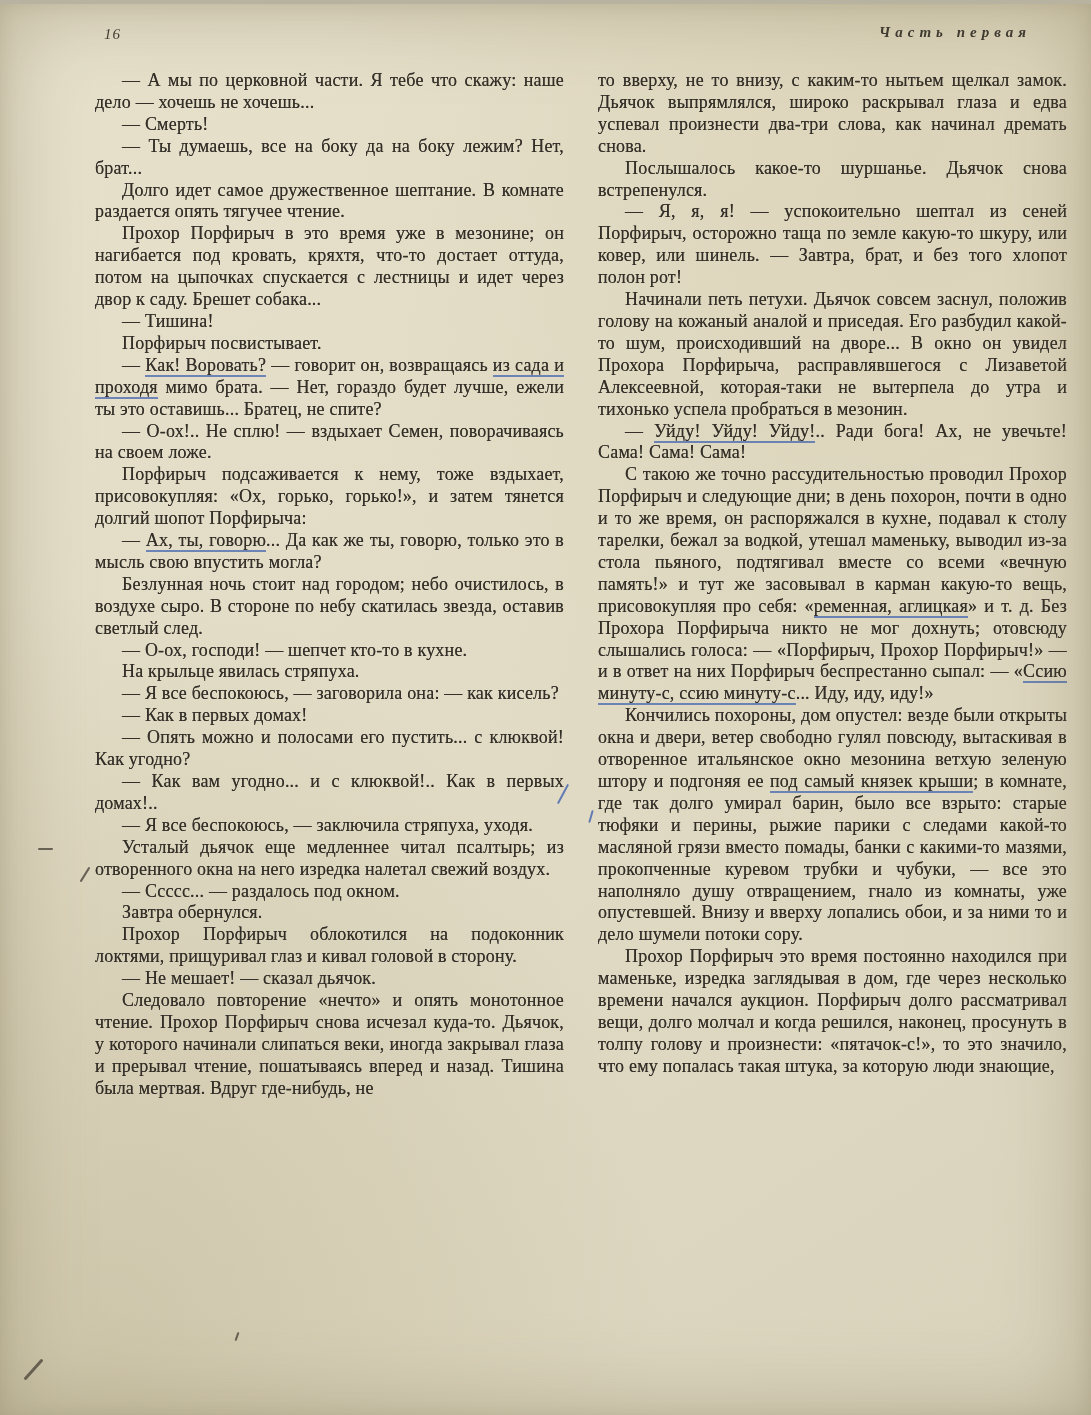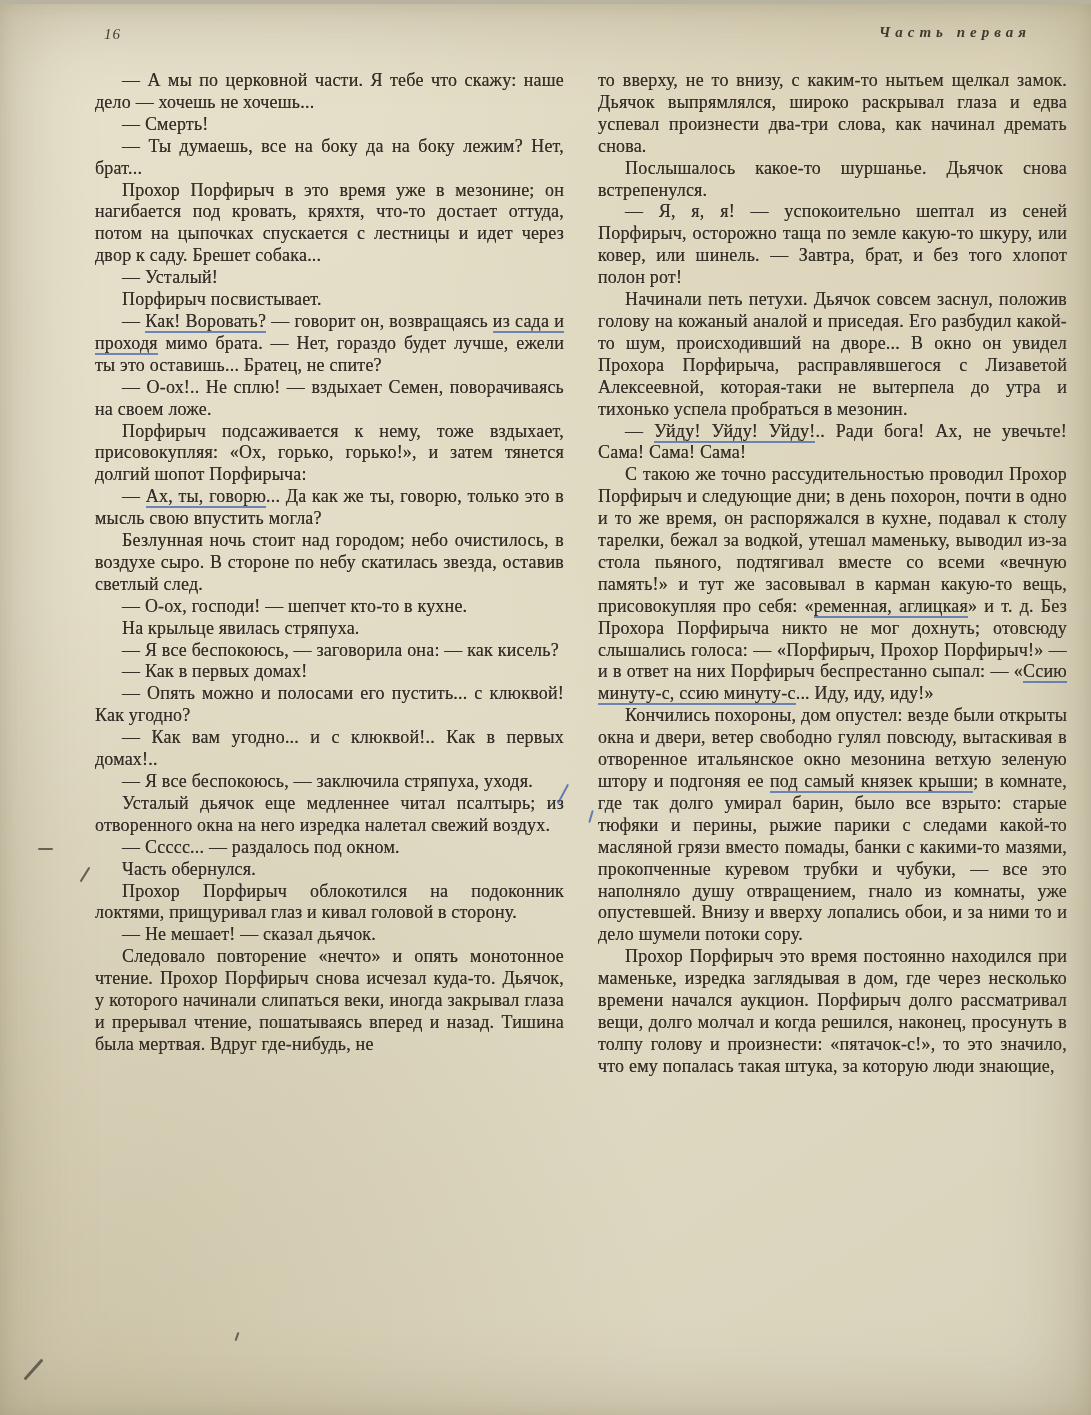--- a/index.html
+++ b/index.html
@@ -113,38 +113,39 @@
   <div class="header-row">
     <span class="page-number">16</span>
     <span class="running-header">Часть первая</span>
   </div>
 
   <div class="columns">
     <div class="column">
         <p>— А мы по церковной части. Я тебе что скажу: наше дело — хочешь не хочешь...</p>
         <p>— Смерть!</p>
         <p>— Ты думаешь, все на боку да на боку лежим? Нет, брат...</p>
+        <p>Долго идет самое дружественное шептание. В комнате раздается опять тягучее чтение.</p>
         <p>Прохор Порфирыч в это время уже в мезонине; он нагибается под кровать, кряхтя, что-то достает оттуда, потом на цыпочках спускается с лестницы и идет через двор к саду. Брешет собака...</p>
-        <p>— Усталый!</p>
+        <p>— Тишина!</p>
         <p>Порфирыч посвистывает.</p>
         <p>— <span class="pen-underline">Как! Воровать?</span> — говорит он, возвращаясь <span class="pen-underline">из сада и проходя</span> мимо брата. — Нет, гораздо будет лучше, ежели ты это оставишь... Братец, не спите?</p>
         <p>— О-ох!.. Не сплю! — вздыхает Семен, поворачиваясь на своем ложе.</p>
         <p>Порфирыч подсаживается к нему, тоже вздыхает, присовокупляя: «Ох, горько, горько!», и затем тянется долгий шопот Порфирыча:</p>
         <p>— <span class="pen-underline">Ах, ты, говорю</span>... Да как же ты, говорю, только это в мысль свою впустить могла?</p>
         <p>Безлунная ночь стоит над городом; небо очистилось, в воздухе сыро. В стороне по небу скатилась звезда, оставив светлый след.</p>
         <p>— О-ох, господи! — шепчет кто-то в кухне.</p>
         <p>На крыльце явилась стряпуха.</p>
         <p>— Я все беспокоюсь, — заговорила она: — как кисель?</p>
         <p>— Как в первых домах!</p>
         <p>— Опять можно и полосами его пустить... с клюквой! Как угодно?</p>
         <p>— Как вам угодно... и с клюквой!.. Как в первых домах!..</p>
         <p>— Я все беспокоюсь, — заключила стряпуха, уходя.</p>
         <p>Усталый дьячок еще медленнее читал псалтырь; из отворенного окна на него изредка налетал свежий воздух.</p>
         <p>— Ссссс... — раздалось под окном.</p>
-        <p>Часть обернулся.</p>
+        <p>Завтра обернулся.</p>
         <p>Прохор Порфирыч облокотился на подоконник локтями, прищуривал глаз и кивал головой в сторону.</p>
         <p>— Не мешает! — сказал дьячок.</p>
         <p>Следовало повторение «нечто» и опять монотонное чтение. Прохор Порфирыч снова исчезал куда-то. Дьячок, у которого начинали слипаться веки, иногда закрывал глаза и прерывал чтение, пошатываясь вперед и назад. Тишина была мертвая. Вдруг где-нибудь, не</p>
       </div>
     <div class="column">
         <p class="noindent">то вверху, не то внизу, с каким-то нытьем щелкал замок. Дьячок выпрямлялся, широко раскрывал глаза и едва успевал произнести два-три слова, как начинал дремать снова.</p>
         <p>Послышалось какое-то шуршанье. Дьячок снова встрепенулся.</p>
         <p>— Я, я, я! — успокоительно шептал из сеней Порфирыч, осторожно таща по земле какую-то шкуру, или ковер, или шинель. — Завтра, брат, и без того хлопот полон рот!</p>
         <p>Начинали петь петухи. Дьячок совсем заснул, положив голову на кожаный аналой и приседая. Его разбудил какой-то шум, происходивший на дворе... В окно он увидел Прохора Порфирыча, расправлявшегося с Лизаветой Алексеевной, которая-таки не вытерпела до утра и тихонько успела пробраться в мезонин.</p>
         <p>— <span class="pen-underline">Уйду! Уйду! Уйду!</span>.. Ради бога! Ах, не увечьте! Сама! Сама! Сама!</p>

